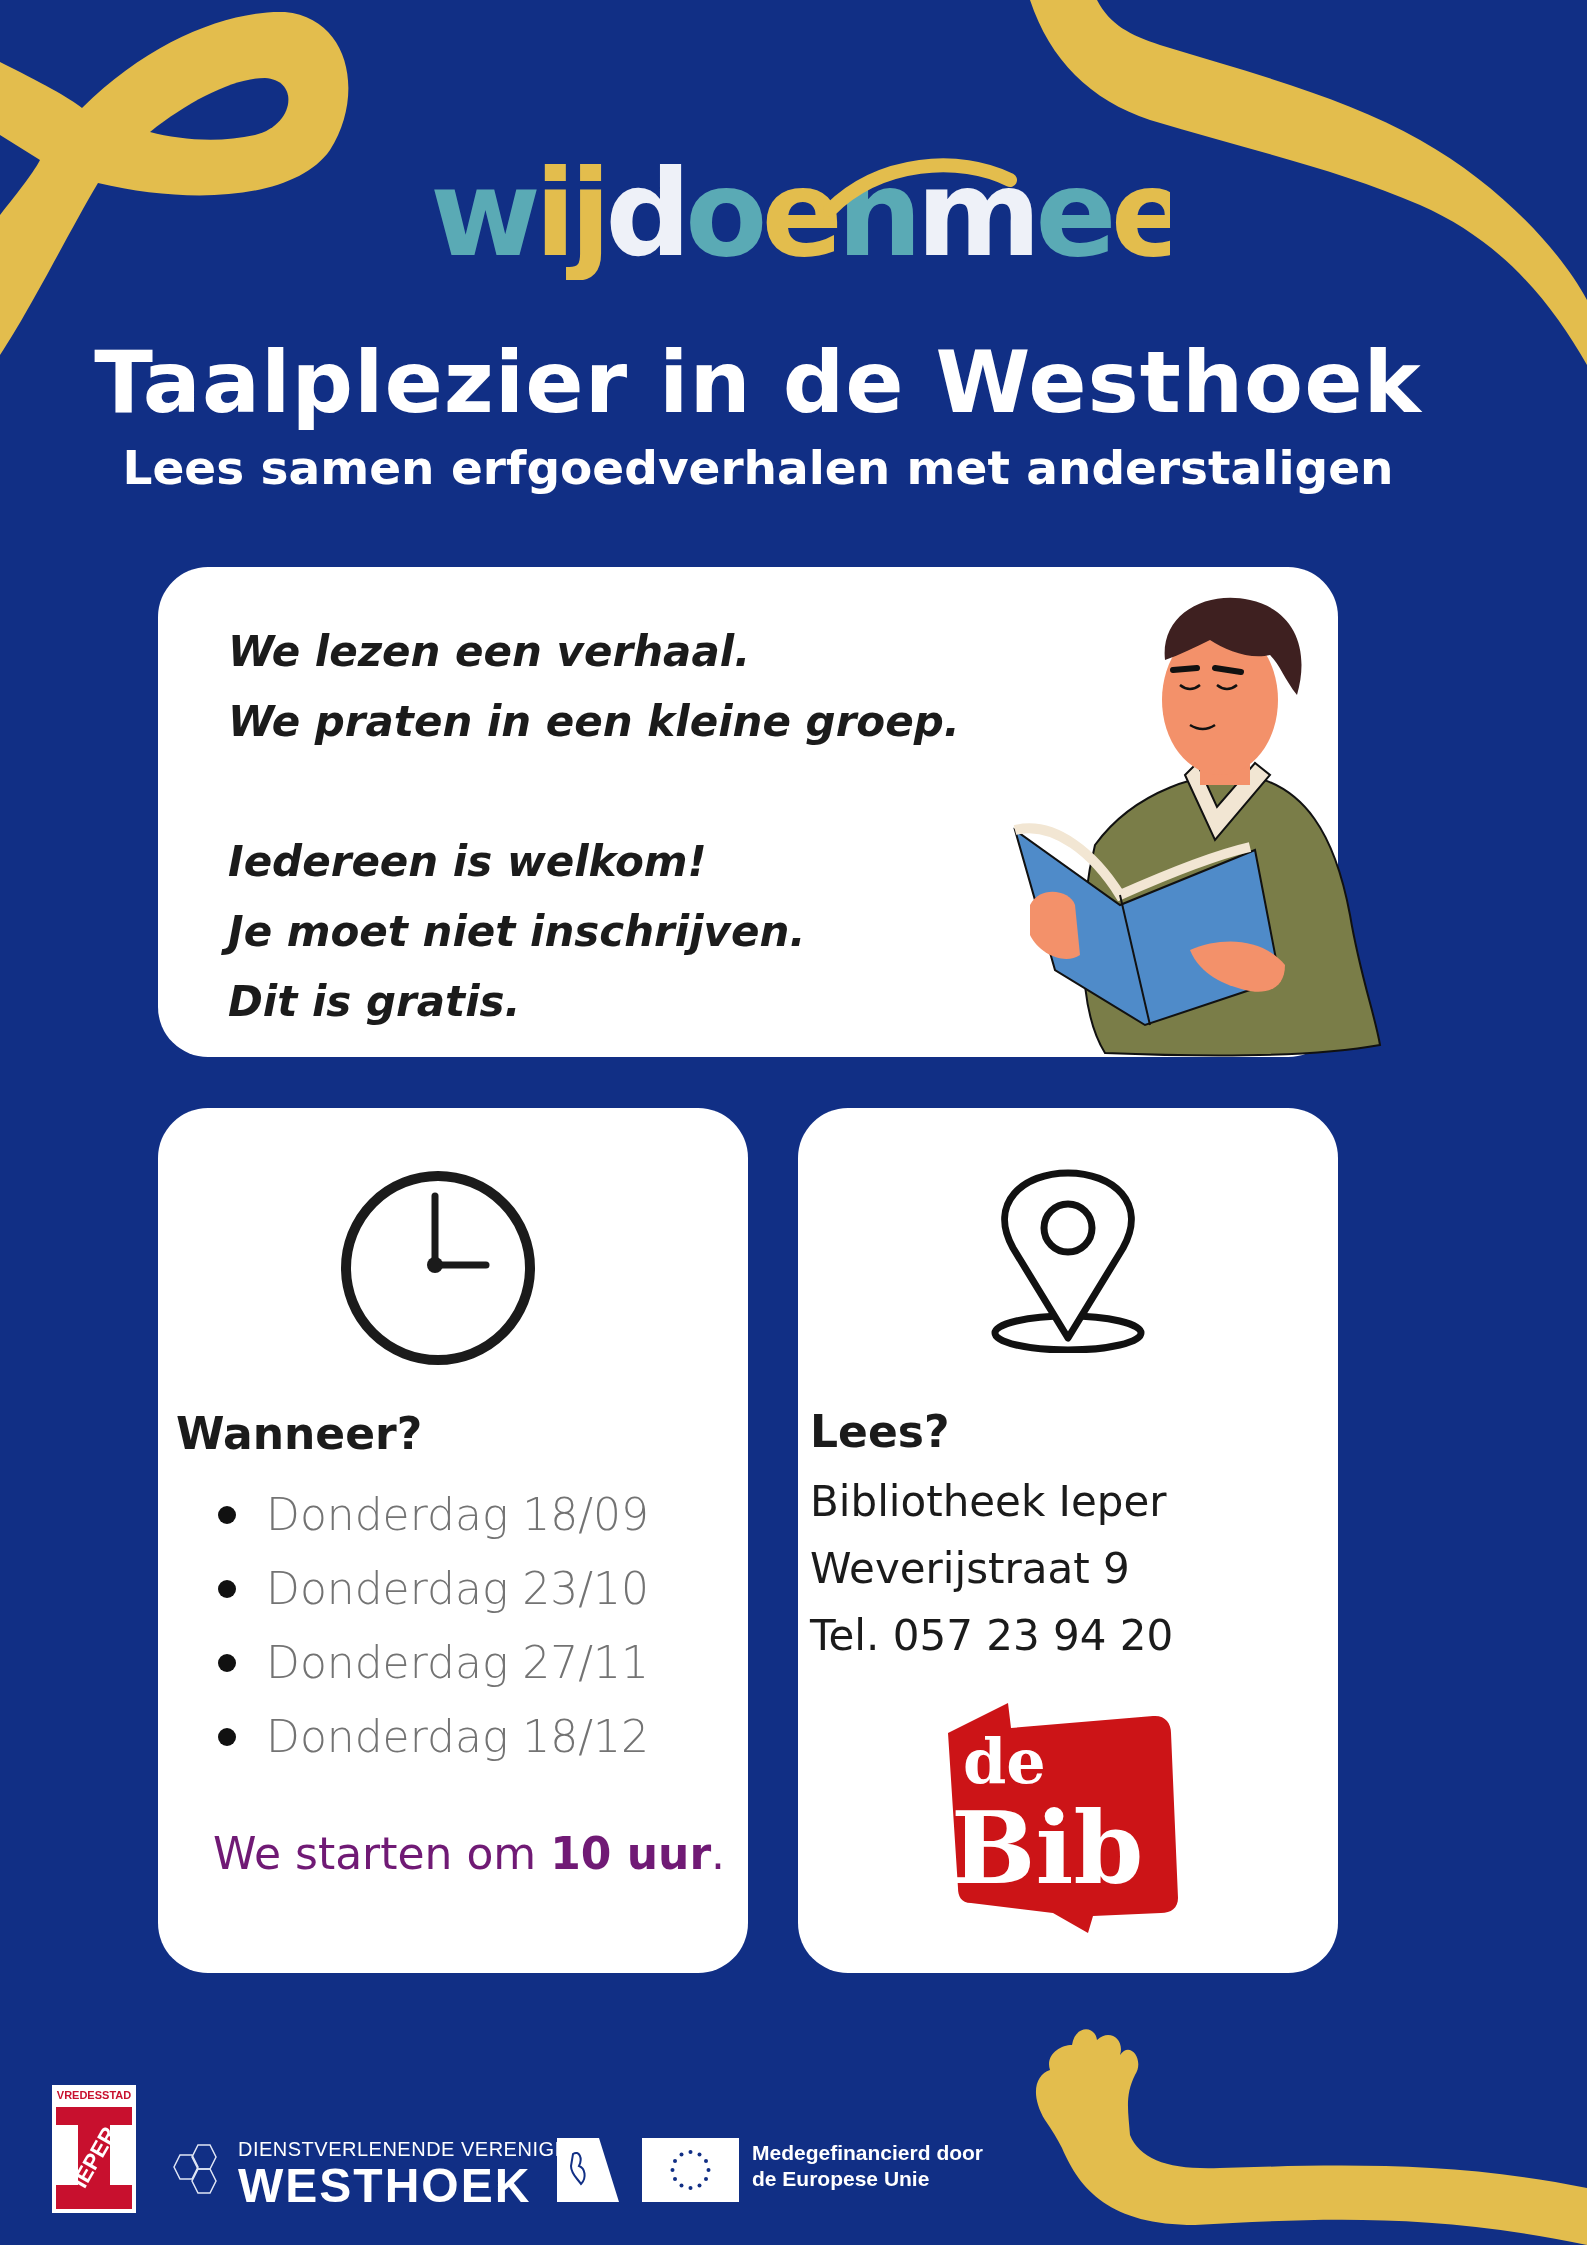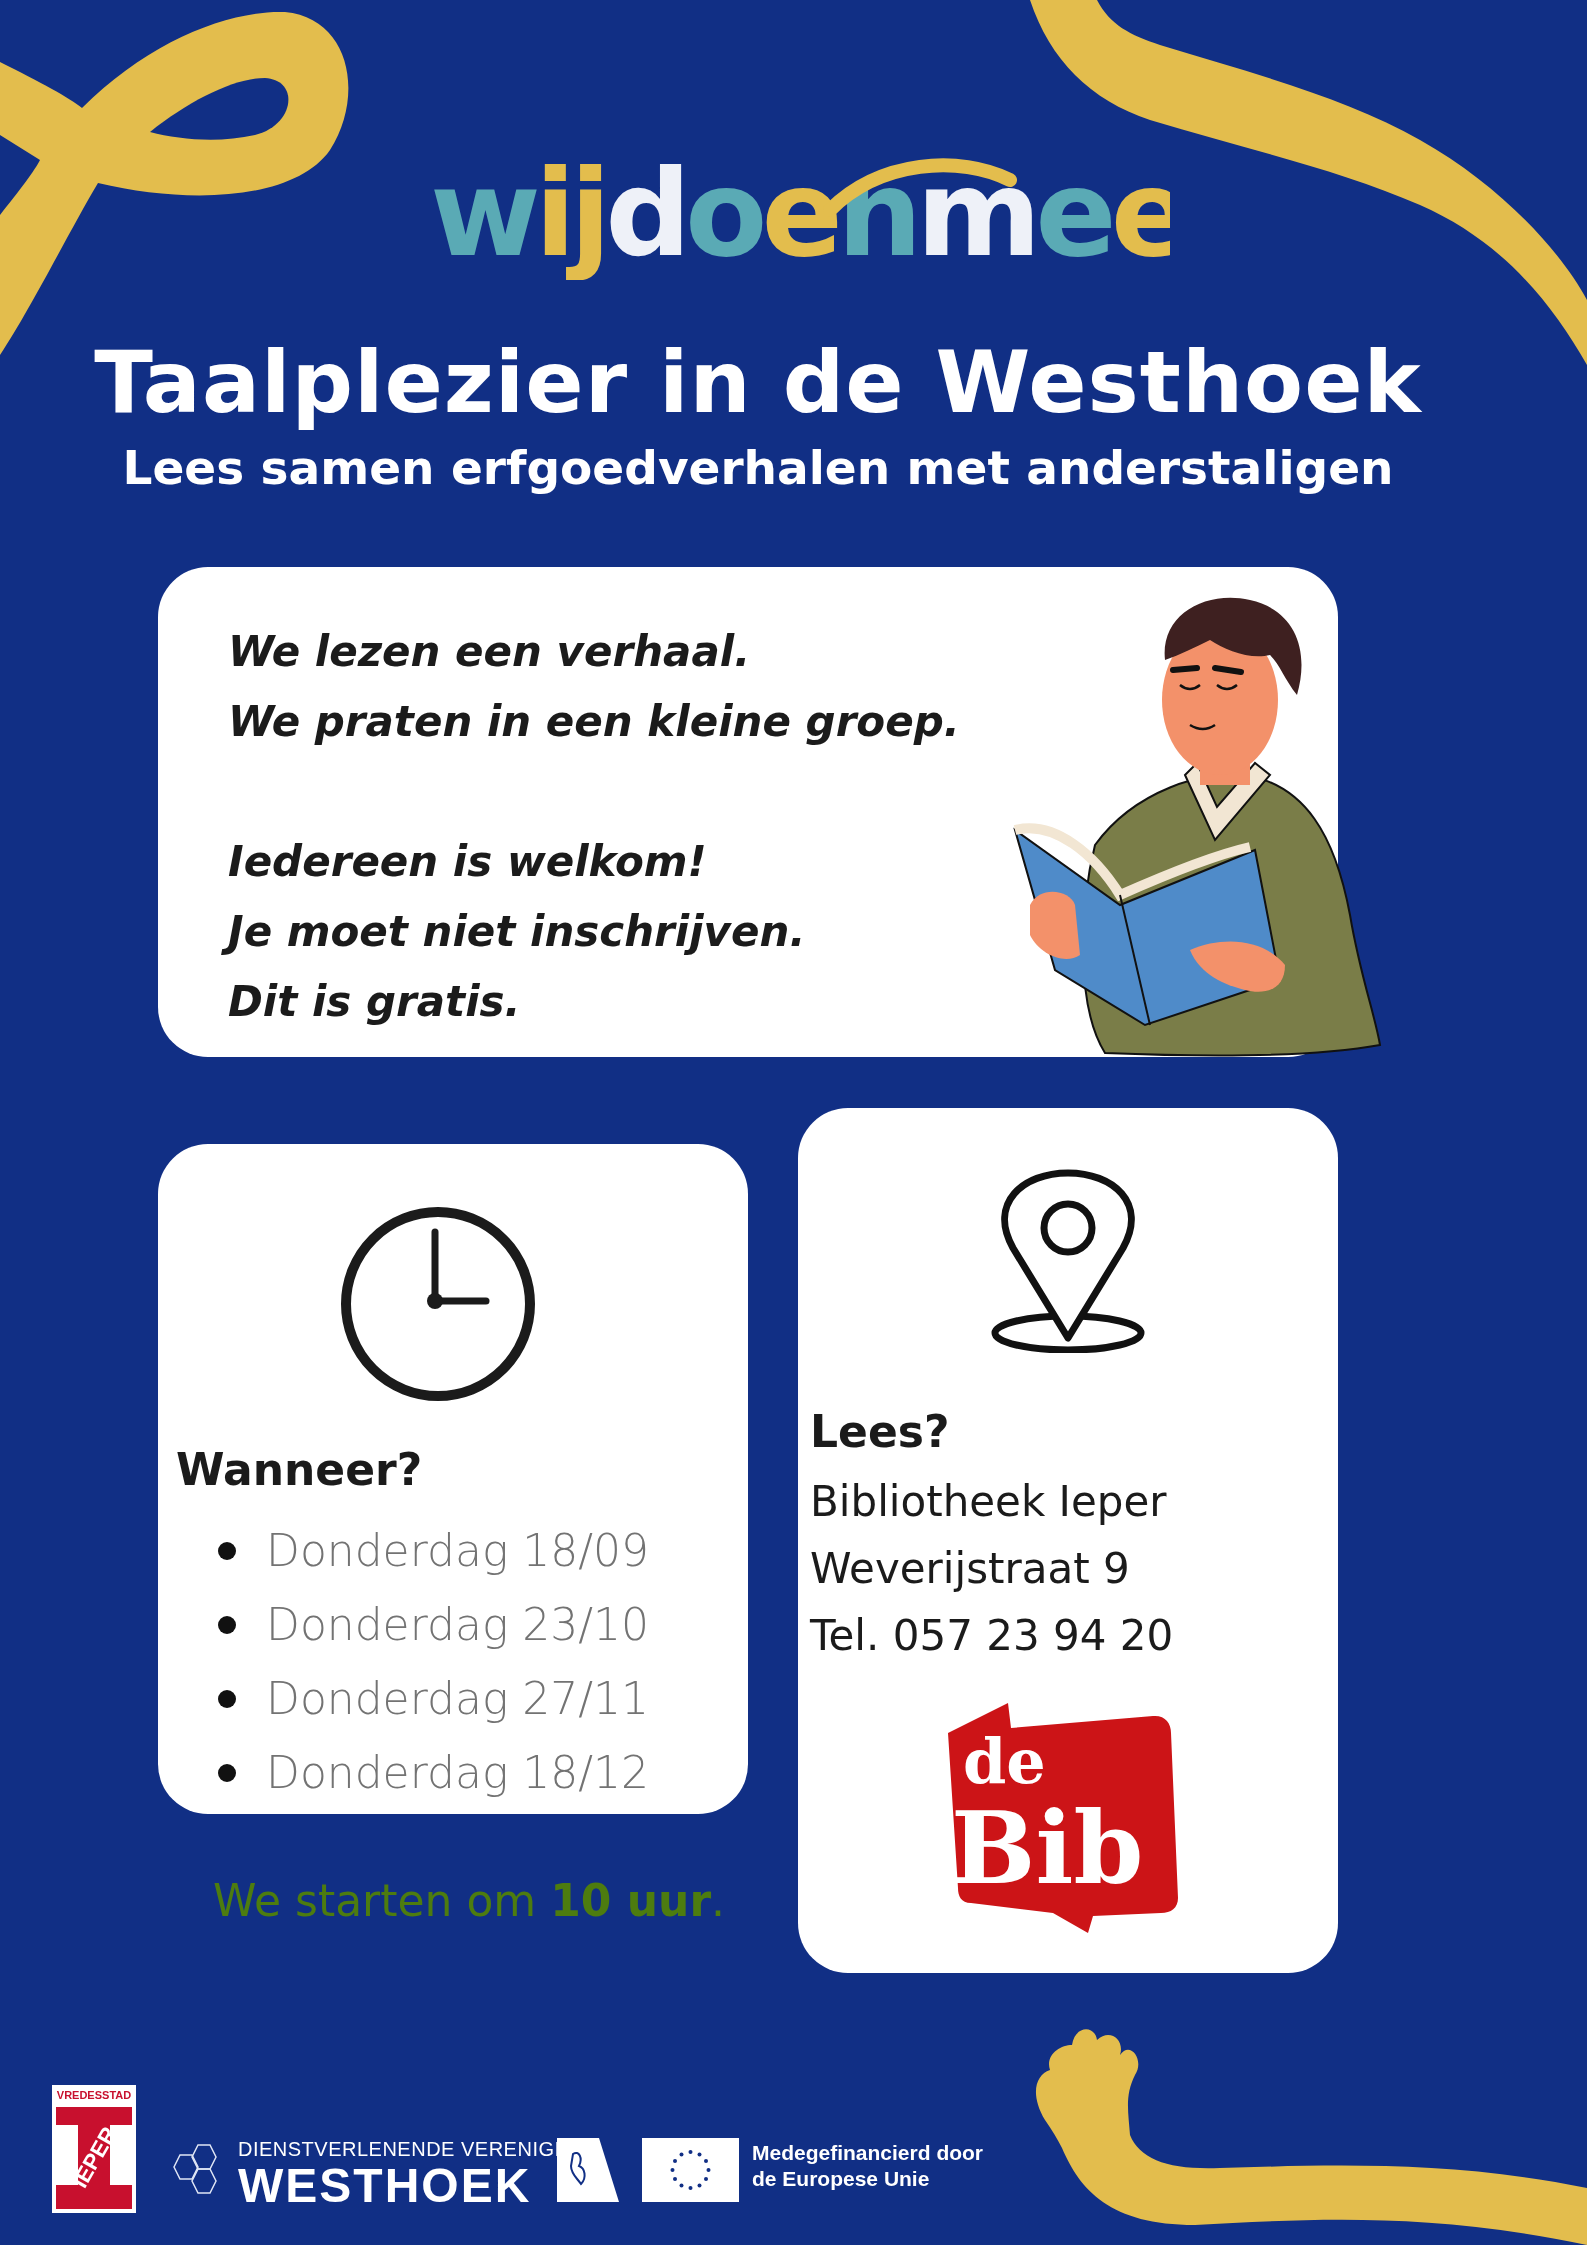--- a/index.html
+++ b/index.html
@@ -8,29 +8,29 @@
   .logo{position:absolute;left:430px;top:140px;width:740px;height:140px;}
   .title{position:absolute;left:0;width:1516px;text-align:center;color:#fff;font-family:"DejaVu Sans",sans-serif;font-weight:bold;}
   .t1{top:332px;font-size:86px;letter-spacing:1px;}
   .t2{top:440px;font-size:47px;}
   .card{position:absolute;background:#fff;border-radius:50px;}
   .main-card{left:158px;top:567px;width:1180px;height:490px;}
   .main-lines{position:absolute;left:70px;top:50px;font-family:"DejaVu Sans",sans-serif;font-weight:bold;font-size:42px;color:#1b1b1b;line-height:70px;font-style:italic;}
   .main-lines div{height:70px;}
   .spacer{height:70px;}
   .reader{position:absolute;left:985px;top:585px;width:400px;height:475px;}
-  .when-card{left:158px;top:1144px;width:590px;height:670px;}
+  .when-card{left:158px;top:1108px;width:590px;height:865px;}
   .where-card{left:798px;top:1108px;width:540px;height:865px;}
   .icon-clock{position:absolute;left:180px;top:60px;width:200px;height:200px;}
   .icon-pin{position:absolute;left:185px;top:60px;width:170px;height:185px;}
   .heading{position:absolute;font-family:"DejaVu Sans",sans-serif;font-weight:bold;font-size:44px;color:#1b1b1b;}
   .dates{position:absolute;left:60px;top:370px;list-style:none;margin:0;padding:0;}
   .dates li{font-size:44px;color:#737373;height:74px;line-height:74px;display:flex;align-items:center;font-family:"DejaVu Sans",sans-serif;font-weight:300;justify-content:flex-end;}
   .bullet{width:18px;height:18px;border-radius:50%;background:#111;display:inline-block;margin-right:30px;}
-  .start{position:absolute;left:55px;top:720px;font-size:44px;color:#4d7c0f;font-family:"DejaVu Sans",sans-serif;margin-top:11px;}
+  .start{position:absolute;left:55px;top:720px;font-size:44px;color:#701a75;font-family:"DejaVu Sans",sans-serif;}
   .start b{font-weight:bold;}
   .addr{position:absolute;left:12px;top:360px;font-size:42px;color:#1b1b1b;font-family:"DejaVu Sans",sans-serif;line-height:67px;}
   .bib{position:absolute;left:135px;top:590px;width:250px;height:235px;}
   .footer-ieper{position:absolute;left:52px;top:2085px;width:84px;height:128px;}
   .westhoek-hex{position:absolute;left:158px;top:2135px;width:70px;height:70px;}
   .westhoek-sub{position:absolute;left:238px;top:2138px;color:#fff;font-size:20px;letter-spacing:0.5px;font-family:"Liberation Sans",sans-serif;}
   .westhoek-main{position:absolute;left:238px;top:2158px;color:#fff;font-size:48px;font-weight:bold;letter-spacing:2px;font-family:"Liberation Sans",sans-serif;}
   .vl-logo{position:absolute;left:557px;top:2138px;width:62px;height:64px;}
   .eu-flag{position:absolute;left:642px;top:2138px;width:97px;height:64px;background:#fff;}
   .eu-text{position:absolute;left:752px;top:2140px;color:#fff;font-size:21px;font-weight:bold;line-height:26px;font-family:"Liberation Sans",sans-serif;}

